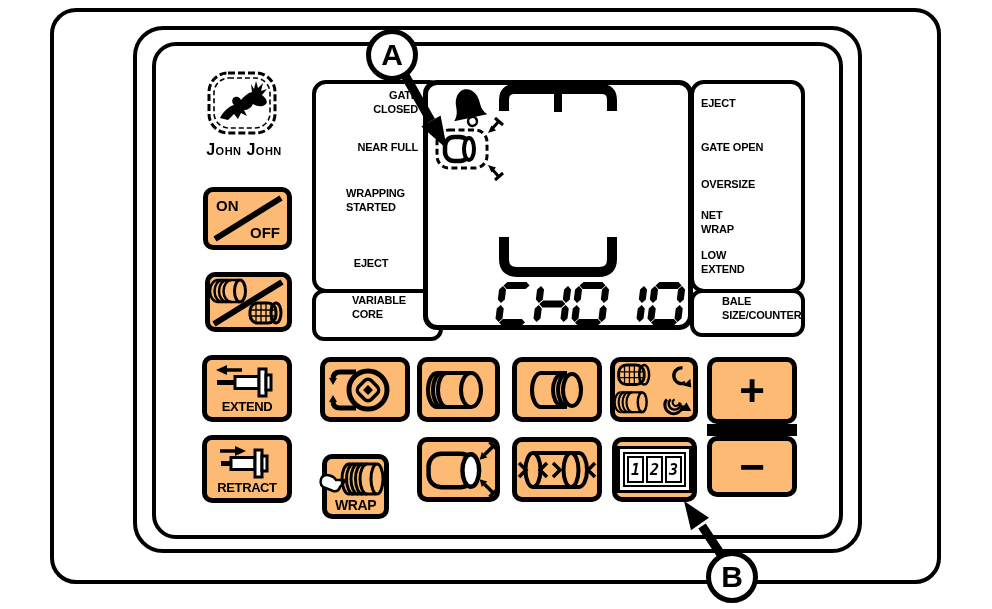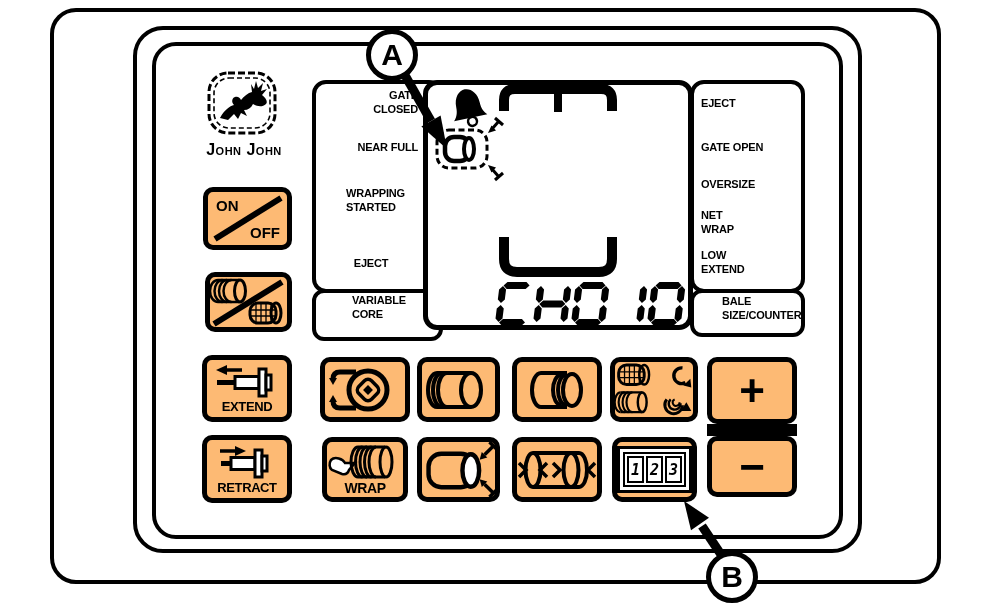--- a/index.html
+++ b/index.html
@@ -223,21 +223,21 @@
       </g>
       <path d="M68,6 a8,8 0 1 0 3,15" fill="none" stroke="#000" stroke-width="3.5"></path>
       <polygon points="69,24 76,17 77,26" fill="#000"></polygon>
       <path d="M52,38 a9,9 0 1 0 16,6" fill="none" stroke="#000" stroke-width="3"></path>
       <path d="M56,38 a6,6 0 1 0 10,4" fill="none" stroke="#000" stroke-width="2.4"></path>
       <path d="M60,38 a3.5,3.5 0 1 0 5,3" fill="none" stroke="#000" stroke-width="2"></path>
       <polygon points="72,41 77,50 66,50" fill="#000"></polygon>
     </svg>
   </div>
 
-  <div class="btn" style="left:322px;top:437px;width:86px;height:65px;">
+  <div class="btn" style="left:322px;top:454px;width:67px;height:65px;">
     <svg width="74" height="38" viewBox="0 0 74 38">
       <path d="M3,16 C1,19 1,24 4,26 L14,30 C18,31 20,29 21,26 L27,19 L17,19 C15,15 7,12 3,16 Z" fill="#fff" stroke="#000" stroke-width="2.5"></path>
       <g fill="none" stroke="#000" stroke-width="3">
         <path d="M30,3 a7,15 0 0 0 0,30"></path>
         <path d="M34.5,3 a7,15 0 0 0 0,30"></path>
         <path d="M39,3 a7,15 0 0 0 0,30"></path>
         <path d="M43.5,3 a7,15 0 0 0 0,30"></path>
         <path d="M48,3 a7,15 0 0 0 0,30"></path>
         <path d="M30,3 H57 M30,33 H57"></path>
         <ellipse cx="58" cy="18" rx="6" ry="15"></ellipse>

